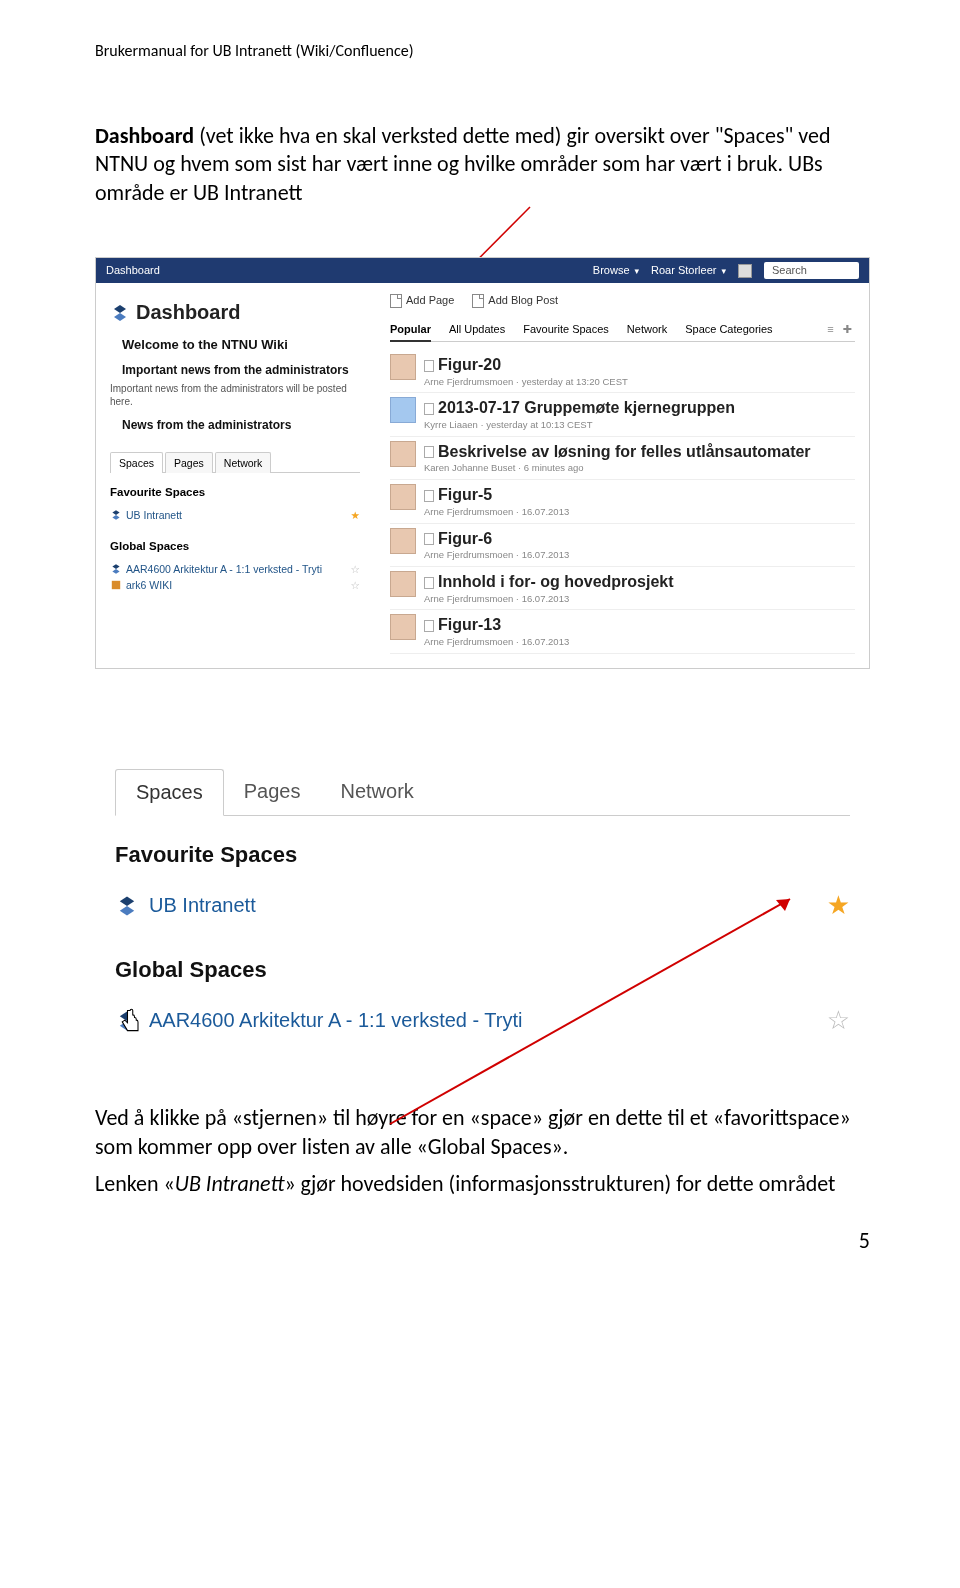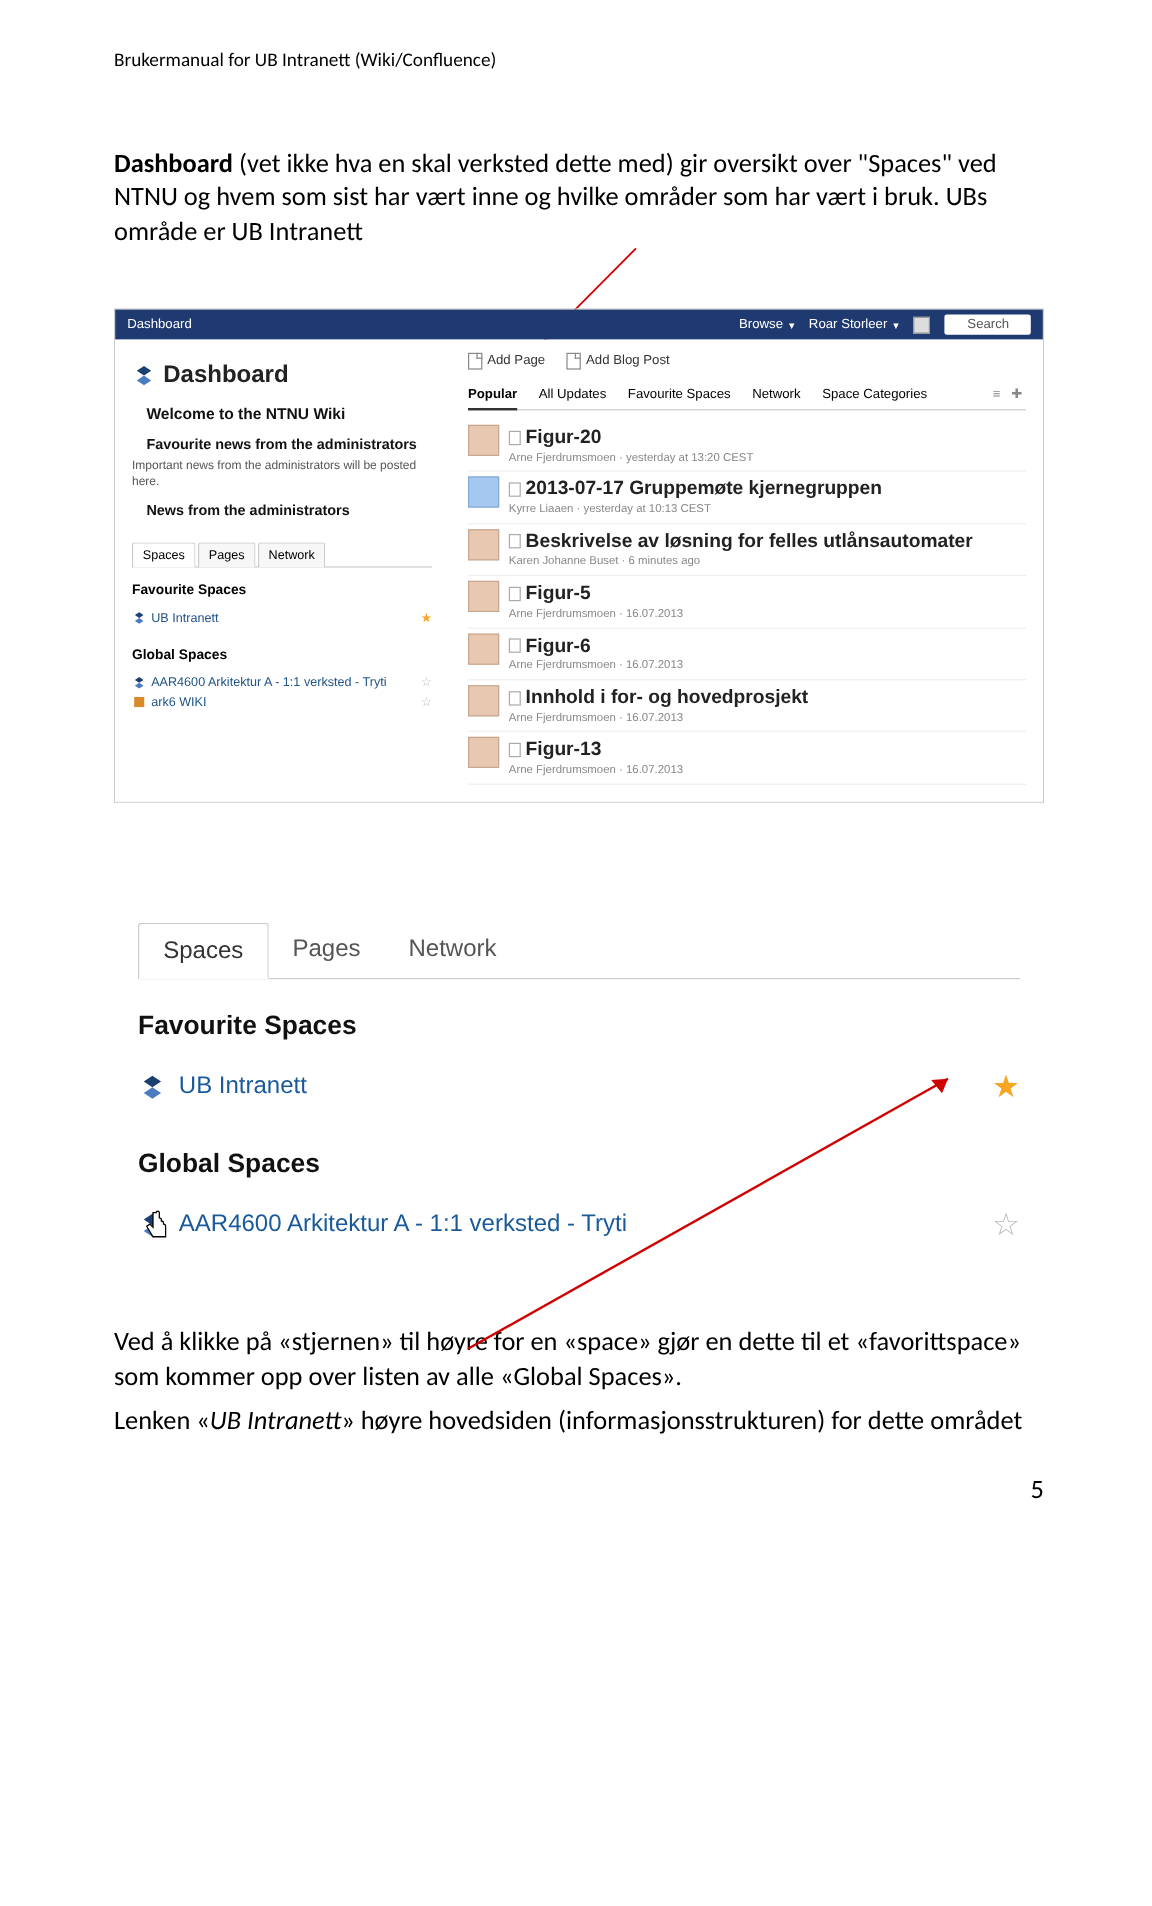--- a/index.html
+++ b/index.html
@@ -21,21 +21,21 @@
   .topbar {
     background: #1f3a70;
     color: #fff;
     display: flex;
     align-items: center;
     padding: 4px 10px;
     font-size: 11px;
   }
   .topbar .left { flex: 1; }
   .topbar .menu-item { margin-left: 12px; display: inline-flex; align-items: center; gap:3px;}
-  .topbar .search-box { background:#fff; color:#555; padding:1px 18px; border-radius:2px; width:72px; display:inline-block;text-align:right;}
+  .topbar .search-box { background:#fff; color:#555; padding:1px 8px; border-radius:2px; width:95px; display:inline-block;}
   .topbar .caret::after { content:"▾"; font-size:9px; margin-left:2px;}
   .topbar .user-icon { width:14px; height:14px; background:#ddd; display:inline-block; border:1px solid #999;}
 
   .shot1-body { background:#fff; padding: 10px 14px 14px 14px; }
   .shot1-cols { display:flex; gap:30px; }
   .leftcol { width: 250px; }
   .rightcol { flex:1; }
 
   .dash-title { display:flex; align-items:center; gap:6px; font-size:20px; font-weight:bold; color:#222; margin: 6px 0 10px 0;}
   .app-logo { width:20px; height:20px; display:inline-block; }
@@ -138,21 +138,21 @@
           <div class="dash-title">
             <span class="app-logo">
               <svg viewBox="0 0 20 20">
                   <path d="M4 6 L10 2 L16 6 L10 10 Z" fill="#1b3f6e"></path>
                   <path d="M4 14 L10 10 L16 14 L10 18 Z" fill="#4b7cbf"></path>
                 </svg>
             </span>
             <span>Dashboard</span>
           </div>
           <div class="h3" style="font-size:13px;">Welcome to the NTNU Wiki</div>
-          <div class="h3">Favourite news from the administrators</div>
+          <div class="h3">Important news from the administrators</div>
           <div class="small-grey">Important news from the administrators will be posted here.</div>
           <div class="h3">News from the administrators</div>
 
           <div class="ltabs">
             <div class="ltab active">Spaces</div>
             <div class="ltab">Pages</div>
             <div class="ltab">Network</div>
           </div>
 
           <div class="fav-head">Favourite Spaces</div>
@@ -306,17 +306,17 @@
   </div>
   <svg class="anno-line2" style="left:0; top:0; width:100%; height:380px;">
     <line x1="295" y1="365" x2="695" y2="140" stroke="#d00000" stroke-width="2"></line>
     <polygon points="695,140 681,141 690,152" fill="#d00000"></polygon>
   </svg>
 </div>
 
 <div class="outro-para">
   <p>Ved å klikke på «stjernen» til høyre for en «space» gjør en dette til et «favorittspace»  som kommer opp over listen av alle «Global Spaces».</p>
   <p style="margin-top:8px;">
-    <span>Lenken «</span><span class="italic">UB Intranett</span><span>» høyre hovedsiden (informasjonsstrukturen) for dette området</span>
+    <span>Lenken «</span><span class="italic">UB Intranett</span><span>» gjør hovedsiden (informasjonsstrukturen) for dette området</span>
   </p>
 </div>
 
 <div class="page-num">5</div>
 
 </body></html>

